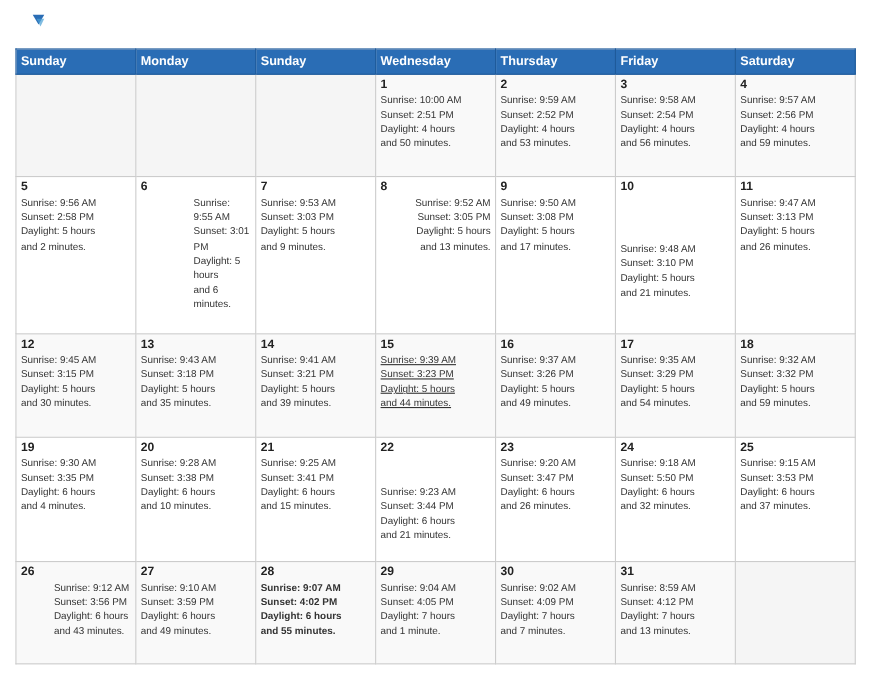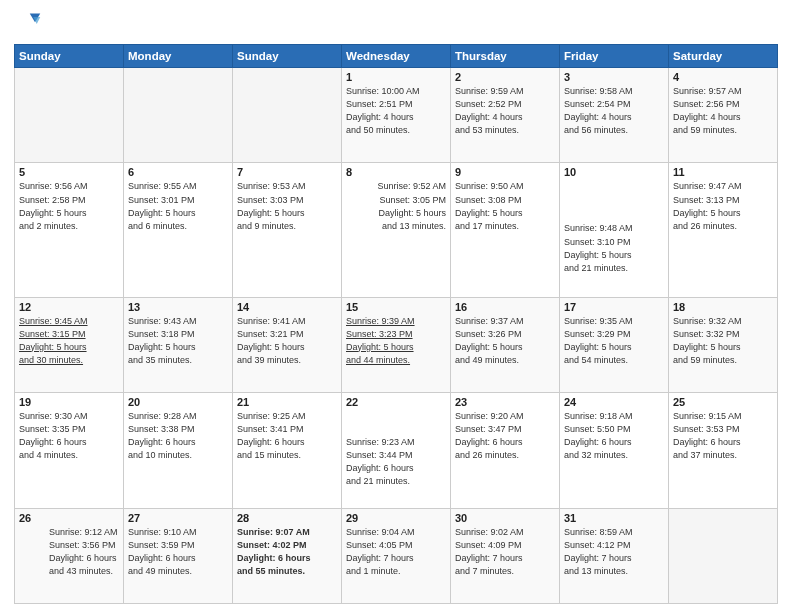--- a/index.html
+++ b/index.html
@@ -177,21 +177,21 @@
         <tr>
           <td>
             <span class="day-num">5</span>
             <div class="day-info" style="white-space: pre-line;">Sunrise: 9:56 AM
 Sunset: 2:58 PM
 Daylight: 5 hours
 and 2 minutes.</div>
           </td>
           <td>
             <span class="day-num">6</span>
-            <div class="day-info" style="white-space: pre-line;">Sunrise: 9:55 AM
+            <div class="day-info" style="white-space: pre-line; margin-left: 48px;">Sunrise: 9:55 AM
 Sunset: 3:01 PM
 Daylight: 5 hours
 and 6 minutes.</div>
           </td>
           <td>
             <span class="day-num">7</span>
             <div class="day-info" style="white-space: pre-line;">Sunrise: 9:53 AM
 Sunset: 3:03 PM
 Daylight: 5 hours
 and 9 minutes.</div>
@@ -221,21 +221,21 @@
             <span class="day-num">11</span>
             <div class="day-info" style="white-space: pre-line;">Sunrise: 9:47 AM
 Sunset: 3:13 PM
 Daylight: 5 hours
 and 26 minutes.</div>
           </td>
         </tr>
         <tr>
           <td>
             <span class="day-num">12</span>
-            <div class="day-info" style="white-space: pre-line; text-decoration: underline;">Sunrise: 9:45 AM
+            <div class="day-info" style="white-space: pre-line;">Sunrise: 9:45 AM
 Sunset: 3:15 PM
 Daylight: 5 hours
 and 30 minutes.</div>
           </td>
           <td>
             <span class="day-num">13</span>
             <div class="day-info" style="white-space: pre-line;">Sunrise: 9:43 AM
 Sunset: 3:18 PM
 Daylight: 5 hours
 and 35 minutes.</div>

